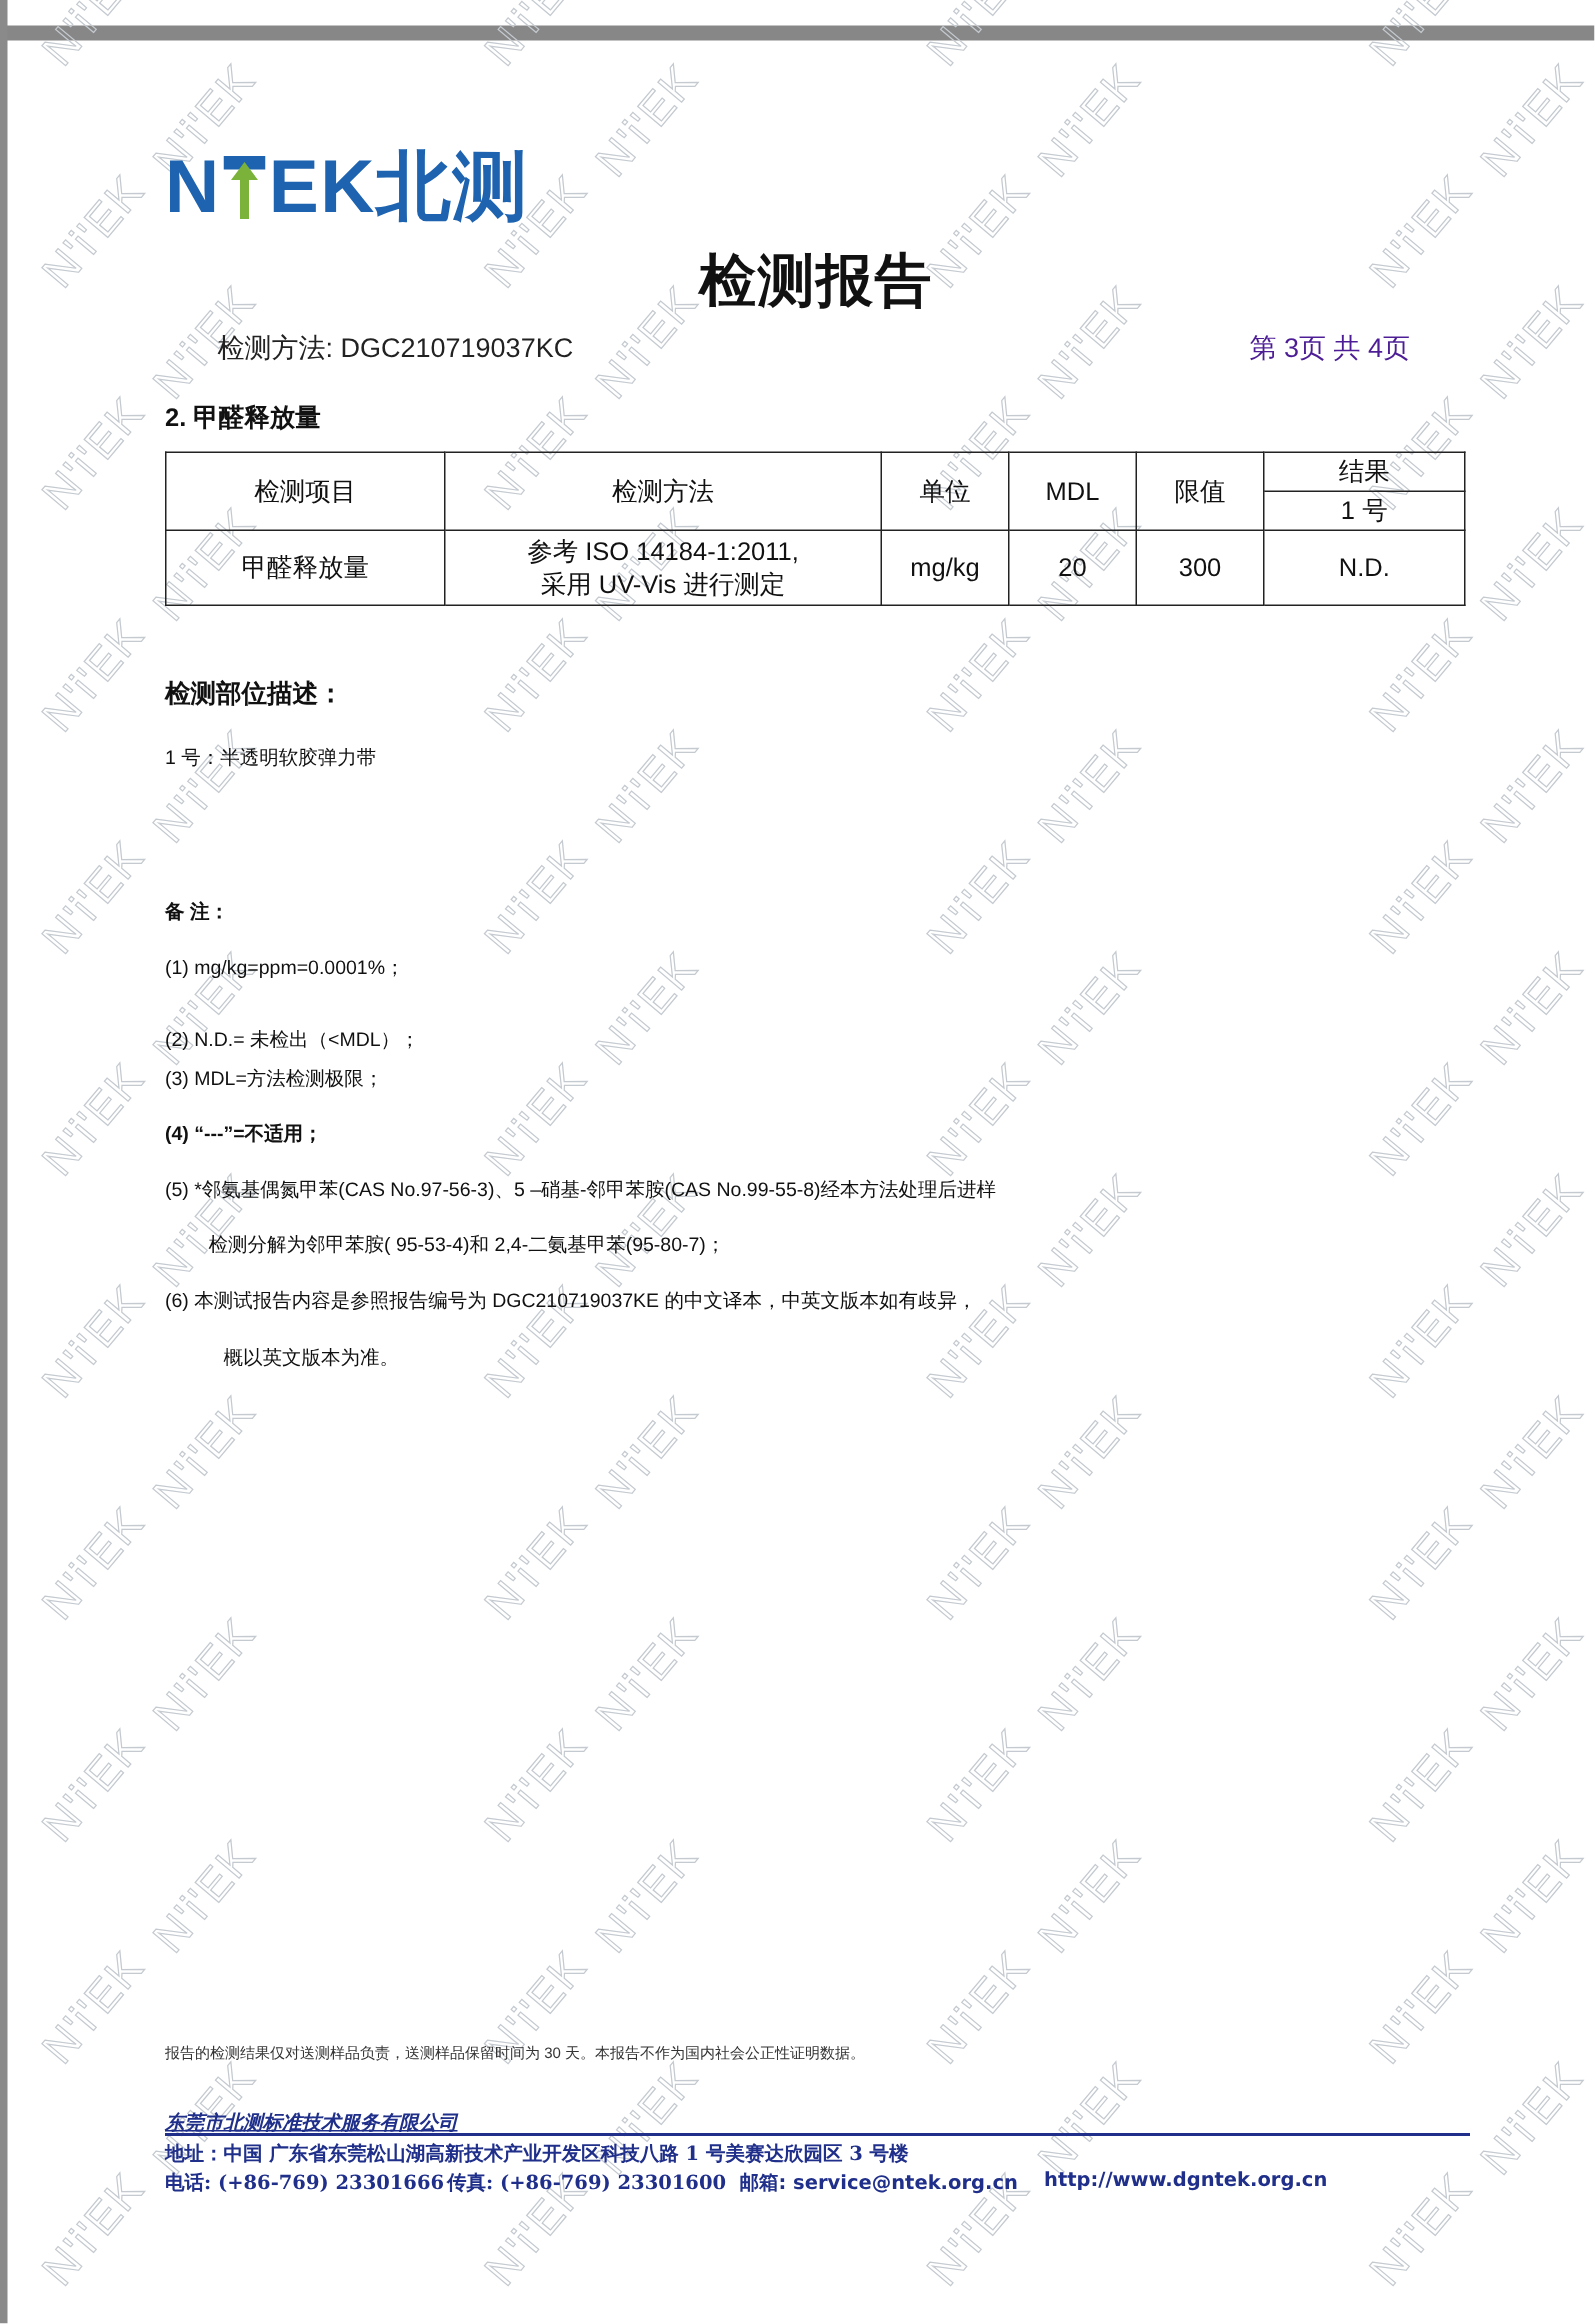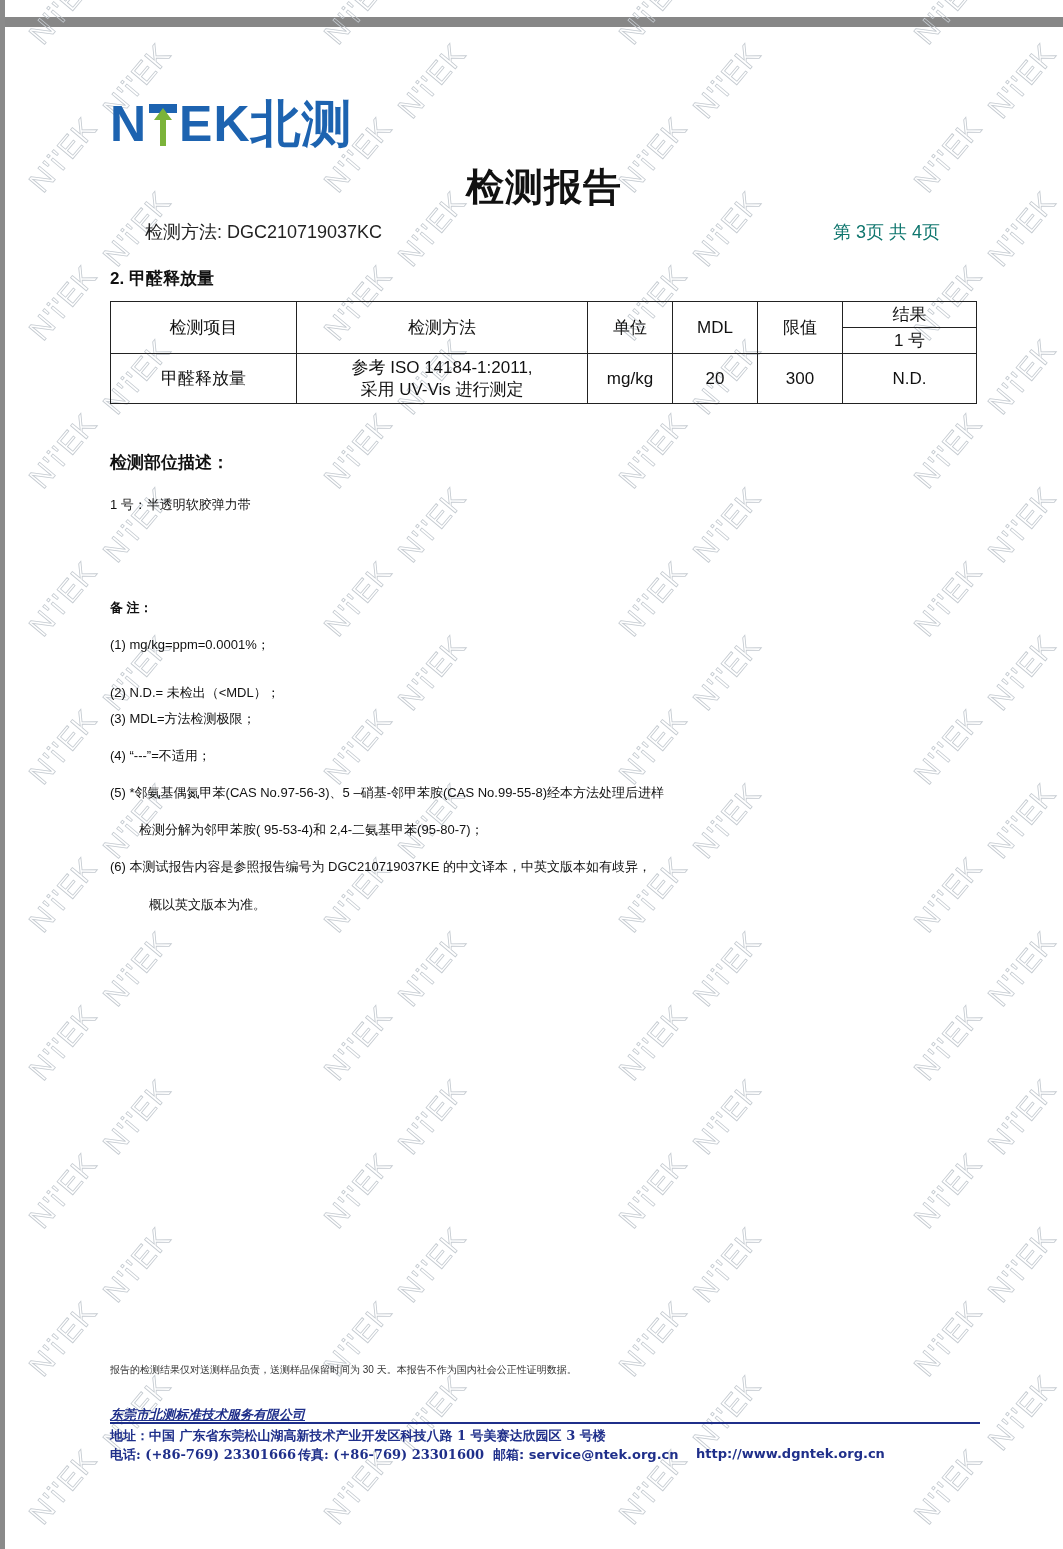--- a/index.html
+++ b/index.html
@@ -12,21 +12,21 @@
   .wm { position:absolute; font-family:"Liberation Sans", sans-serif; font-size:30px; letter-spacing:1px;
         color:transparent; -webkit-text-stroke:0.8px #c4cad0; transform:rotate(-50deg); transform-origin:center;
         white-space:nowrap; }
   .logo { position:absolute; left:110px; top:100px; display:flex; align-items:center; height:48px; }
   .logo-text { font-family:"Liberation Sans", sans-serif; font-weight:bold; font-size:50px; color:#1d63b0;
                letter-spacing:1px; line-height:48px; }
   .logo-arrow { display:inline-block; width:28px; height:44px; position:relative; margin:0 2px; }
   .title { position:absolute; left:466px; top:138px; font-family:"DejaVu Serif", "Liberation Serif", serif;
            font-size:38px; font-weight:bold; letter-spacing:1px; color:#111;margin-top:24px; }
   .report-no { position:absolute; left:145px; top:220px; font-size:18px; color:#222; }
-  .page-no { position:absolute; left:833px; top:220px; font-size:18px; color:#0f766e; }
+  .page-no { position:absolute; left:833px; top:220px; font-size:18px; color:#4c1d95; }
   .section-title { position:absolute; left:110px; top:267px; font-size:17px; font-weight:bold; }
   table.results { position:absolute; left:110px; top:301px; width:867px; border-collapse:collapse; font-size:17px; }
   table.results td { border:1px solid #222; text-align:center; vertical-align:middle; padding:0; }
   .sub-title { position:absolute; left:110px; top:451px; font-size:17px; font-weight:bold; }
   .para { position:absolute; left:110px; font-size:13px; color:#111; white-space:nowrap; }
   .fine { position:absolute; left:110px; top:1362px; width:875px; font-size:10px; line-height:15px; color:#333; }
   .company { position:absolute; left:110px; top:1406px; font-family:"DejaVu Serif", serif; font-style:italic;
              font-weight:bold; font-size:13px; color:#1f2f8a; text-decoration:underline; }
   .company-line { position:absolute; left:110px; top:1422px; width:870px; height:2px; background:#1f2f8a; }
   .addr { position:absolute; left:110px; top:1427px; font-family:"DejaVu Serif", serif; font-weight:bold; font-size:13px; color:#1f2f8a; white-space:nowrap; }
@@ -170,21 +170,21 @@
 </tbody>
   </table>
 
 <div class="sub-title">检测部位描述：</div>
 <div class="para" style="top:496px;">1 号：半透明软胶弹力带</div>
 
 <div class="para" style="top:599px; font-weight:bold;">备  注：</div>
 <div class="para" style="top:636px;">(1) mg/kg=ppm=0.0001%；</div>
 <div class="para" style="top:684px;text-align:center;">(2) N.D.=  未检出（&lt;MDL）；</div>
 <div class="para" style="top:710px;text-align:right;">(3) MDL=方法检测极限；</div>
-<div class="para" style="top:747px;">(4) “---”=不适用；</div>
+<div class="para" style="top:747px;font-weight:bold;">(4) “---”=不适用；</div>
 <div class="para" style="top:784px;">(5) *邻氨基偶氮甲苯(CAS No.97-56-3)、5 –硝基-邻甲苯胺(CAS No.99-55-8)经本方法处理后进样</div>
 <div class="para" style="top:821px; left:139px;">检测分解为邻甲苯胺( 95-53-4)和 2,4-二氨基甲苯(95-80-7)；</div>
 <div class="para" style="top:858px;">(6)  本测试报告内容是参照报告编号为 DGC210719037KE 的中文译本，中英文版本如有歧异，</div>
 <div class="para" style="top:896px; left:149px;">概以英文版本为准。</div>
 
 <div class="fine">
   <div>报告的检测结果仅对送测样品负责，送测样品保留时间为 30 天。本报告不作为国内社会公正性证明数据。</div>
 </div>
 
 <div class="company">东莞市北测标准技术服务有限公司</div>

